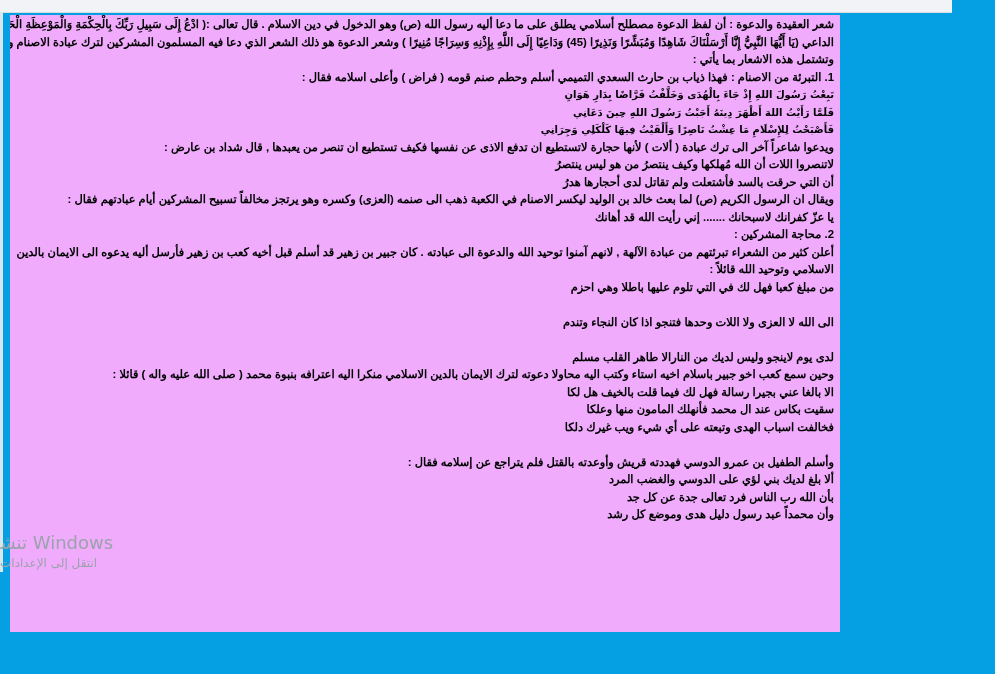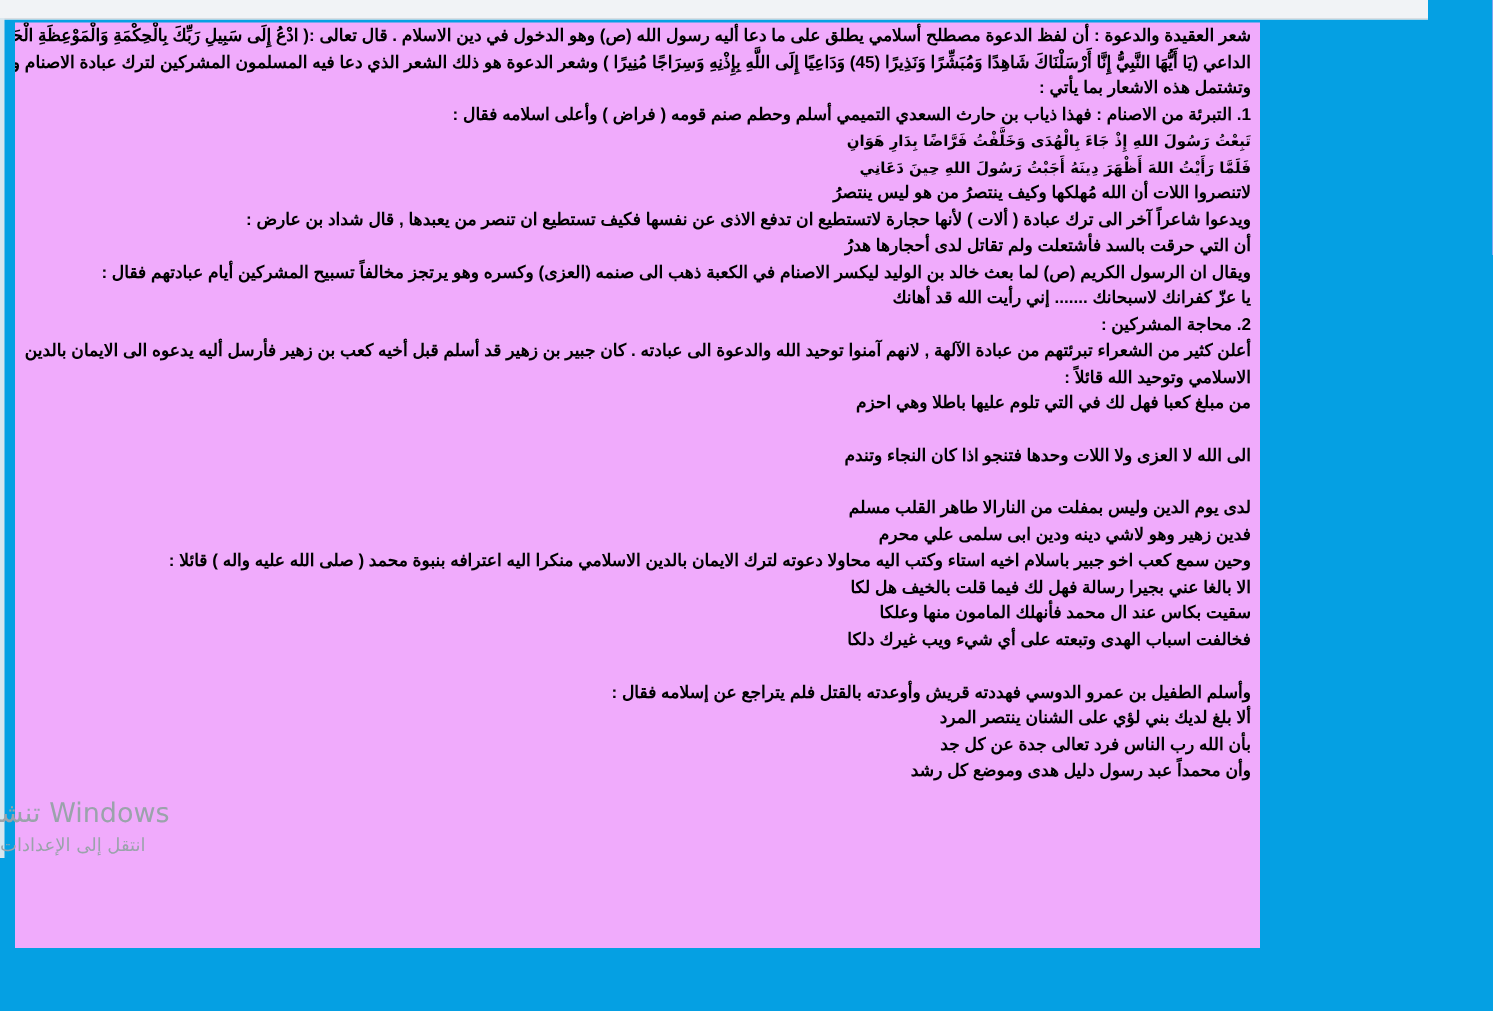--- a/index.html
+++ b/index.html
@@ -44,40 +44,40 @@
 <div class="leftstrip"></div>
 
 <div class="doc">
   <div class="content" id="content">
       <div class="line">شعر العقيدة والدعوة : أن لفظ الدعوة مصطلح أسلامي يطلق على ما دعا أليه رسول الله (ص) وهو الدخول في دين الاسلام . قال تعالى :( ادْعُ إِلَى سَبِيلِ رَبِّكَ بِالْحِكْمَةِ وَالْمَوْعِظَةِ الْحَسَنَةِ ) والرسول (ص) هو</div>
       <div class="line">الداعي (يَا أَيُّهَا النَّبِيُّ إِنَّا أَرْسَلْنَاكَ شَاهِدًا وَمُبَشِّرًا وَنَذِيرًا (45) وَدَاعِيًا إِلَى اللَّهِ بِإِذْنِهِ وَسِرَاجًا مُنِيرًا ) وشعر الدعوة هو ذلك الشعر الذي دعا فيه المسلمون المشركين لترك عبادة الاصنام والدخول في الدين الجديد</div>
       <div class="line">وتشتمل هذه الاشعار بما يأتي :</div>
       <div class="line">1. التبرئة من الاصنام : فهذا ذياب بن حارث السعدي التميمي أسلم وحطم صنم قومه ( فراض ) وأعلى اسلامه فقال :</div>
       <div class="line verse">تَبِعْتُ رَسُولَ اللهِ إِذْ جَاءَ بِالْهُدَى وَخَلَّفْتُ فَرَّاضًا بِدَارِ هَوَانِ</div>
       <div class="line verse">فَلَمَّا رَأَيْتُ اللهَ أَظْهَرَ دِينَهُ أَجَبْتُ رَسُولَ اللهِ حِينَ دَعَانِي</div>
+      <div class="line verse">فَأَصْبَحْتُ لِلإِسْلَامِ مَا عِشْتُ نَاصِرًا وَأَلْقَيْتُ فِيهَا كَلْكَلِي وَجِرَانِي</div>
+      <div class="line">ويدعوا شاعراً آخر الى ترك عبادة ( ألات ) لأنها حجارة لاتستطيع ان تدفع الاذى عن نفسها فكيف تستطيع ان تنصر من يعبدها , قال شداد بن عارض :</div>
       <div class="line">لاتنصروا اللات أن الله مُهلكها وكيف ينتصرُ من هو ليس ينتصرُ</div>
-      <div class="line">ويدعوا شاعراً آخر الى ترك عبادة ( ألات ) لأنها حجارة لاتستطيع ان تدفع الاذى عن نفسها فكيف تستطيع ان تنصر من يعبدها , قال شداد بن عارض :</div>
       <div class="line">أن التي حرقت بالسد فأشتعلت ولم تقاتل لدى أحجارها هدرُ</div>
       <div class="line">ويقال ان الرسول الكريم (ص) لما بعث خالد بن الوليد ليكسر الاصنام في الكعبة ذهب الى صنمه (العزى) وكسره وهو يرتجز مخالفاً تسبيح المشركين أيام عبادتهم فقال :</div>
       <div class="line">يا عزّ كفرانك لاسبحانك ....... إني رأيت الله قد أهانك</div>
       <div class="line">2. محاجة المشركين :</div>
       <div class="line wrap">أعلن كثير من الشعراء تبرئتهم من عبادة الآلهة , لانهم آمنوا توحيد الله والدعوة الى عبادته . كان جبير بن زهير قد أسلم قبل أخيه كعب بن زهير فأرسل أليه يدعوه الى الايمان بالدين الاسلامي وتوحيد الله قائلاً :</div>
       <div class="line">من مبلغ كعبا فهل لك في التي تلوم عليها باطلا وهي احزم</div>
       <div class="line blank"></div>
       <div class="line">الى الله لا العزى ولا اللات وحدها فتنجو اذا كان النجاء وتندم</div>
       <div class="line blank"></div>
-      <div class="line">لدى يوم الدين وليس بمفلت من النارالا طاهر القلب مسلم</div>
-      <div class="line">فدين زهير وهو لاشي دينه ودين ابى سلمى علي محرم</div>
+      <div class="line">لدى يوم لاينجو وليس لديك من النارالا طاهر القلب مسلم</div>
       <div class="line">وحين سمع كعب اخو جبير باسلام اخيه استاء وكتب اليه محاولا دعوته لترك الايمان بالدين الاسلامي منكرا اليه اعترافه بنبوة محمد ( صلى الله عليه واله ) قائلا :</div>
       <div class="line">الا بالغا عني بجيرا رسالة فهل لك فيما قلت بالخيف هل لكا</div>
       <div class="line">سقيت بكاس عند ال محمد فأنهلك المامون منها وعلكا</div>
       <div class="line">فخالفت اسباب الهدى وتبعته على أي شيء ويب غيرك دلكا</div>
       <div class="line blank"></div>
       <div class="line">وأسلم الطفيل بن عمرو الدوسي فهددته قريش وأوعدته بالقتل فلم يتراجع عن إسلامه فقال :</div>
-      <div class="line">ألا بلغ لديك بني لؤي على الشنان ينتصر المرد</div>
+      <div class="line">ألا بلغ لديك بني لؤي على الدوسي والغضب المرد</div>
       <div class="line">بأن الله رب الناس فرد تعالى جدة عن كل جد</div>
       <div class="line">وأن محمداً عبد رسول دليل هدى وموضع كل رشد</div>
     </div>
 </div>
 
 <div class="watermark">
   <div class="wm-title">تنشيط Windows</div>
   <div class="wm-sub">انتقل إلى الإعدادات</div>
 </div>
 

